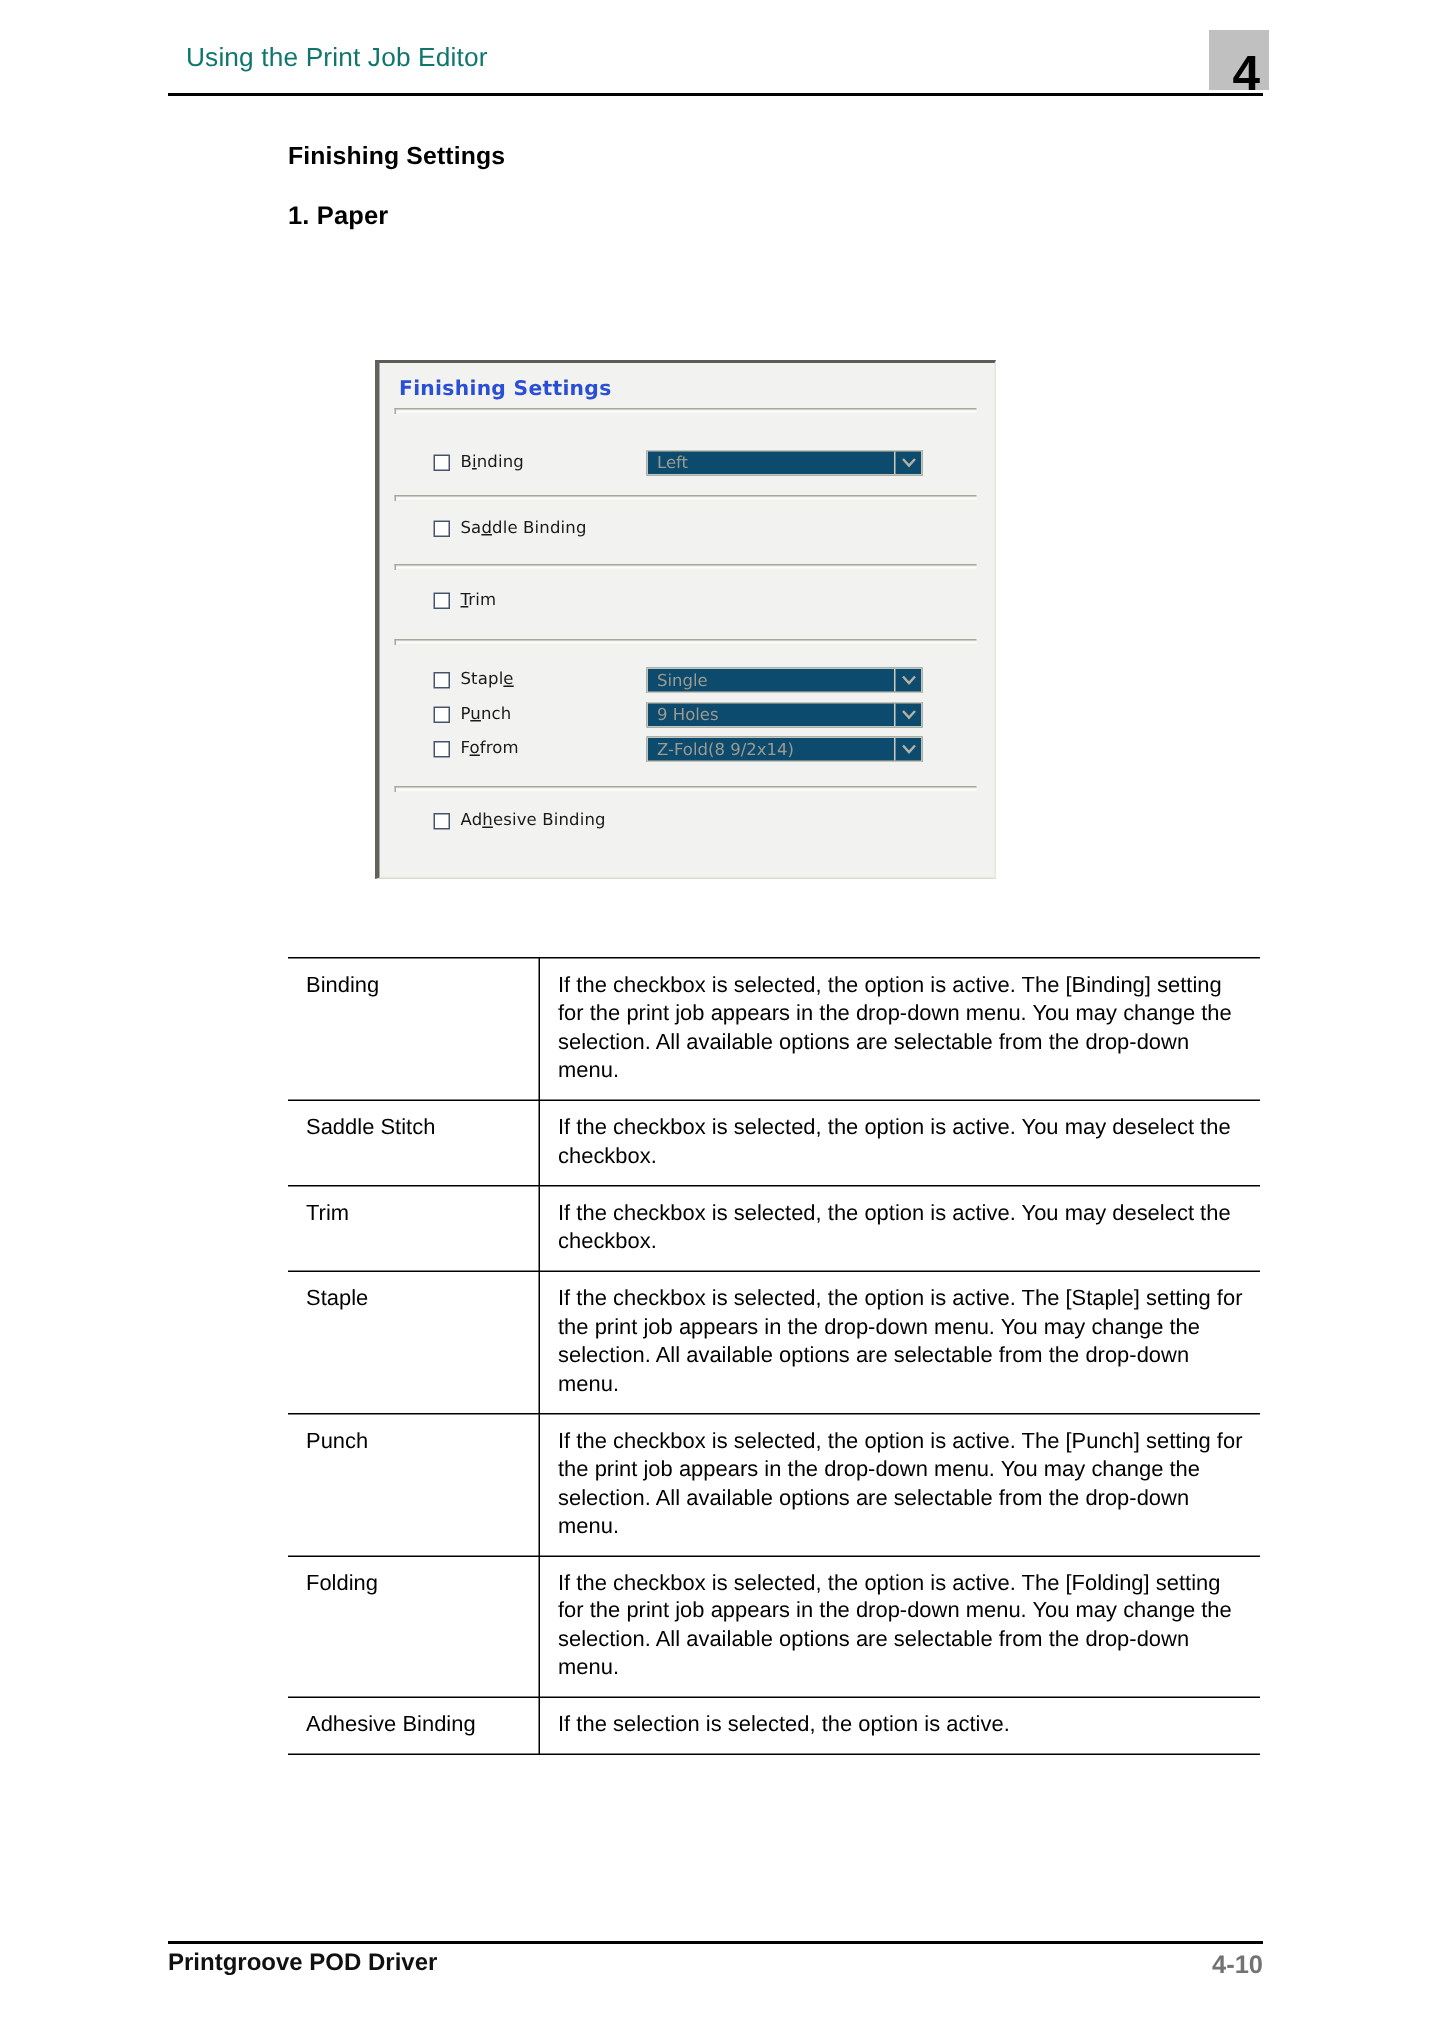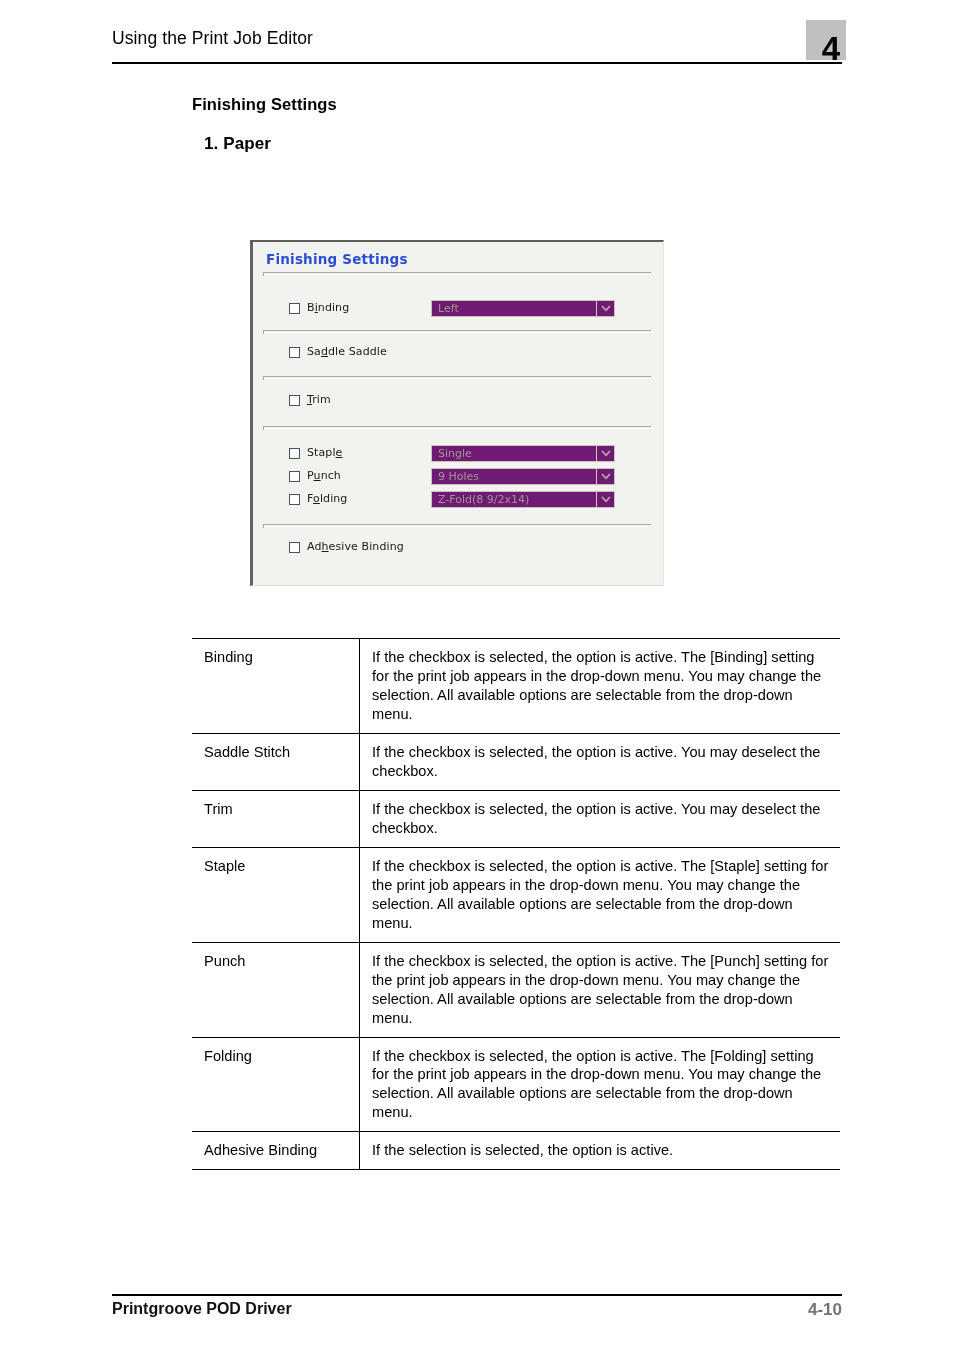--- a/index.html
+++ b/index.html
@@ -20,25 +20,25 @@
   
   #page-header {
     position: absolute;
     left: 112px;
     top: 28px;
     width: 730px;
     height: 44px;
   }
   #page-header .header-title {
     position: absolute;
-    left: 0;
+    left: 12px;
     top: 0;
     font-size: 17.5px;
     letter-spacing: 0.1px;
-    color: #000000;
+    color: #0f766e;
     white-space: nowrap;
     text-align: right;
   }
   #header-chapter-box {
     position: absolute;
     right: -4px;
     top: -8px;
     width: 40px;
     height: 40px;
     background: #c0c0c0;
@@ -77,21 +77,21 @@
     letter-spacing: 0.1px;
   }
   .body-par {
     font-size: 16.5px;
     margin: 0 0 30px 0;
     letter-spacing: 0.1px;
   }
   .h-num {
     font-size: 17px;
     font-weight: bold;
-    margin: 12px;
+    margin: 0;
     letter-spacing: 0.1px;
   }
 
   
   #dialog-shot {
     position: absolute;
     left: 250px;
     top: 240px;
     width: 414px;
     height: 346px;
@@ -157,21 +157,21 @@
   }
   .dlg-label u {
     text-decoration: underline;
   }
   .dlg-combo {
     position: absolute;
     left: 178px;
     top: -2px;
     width: 184px;
     height: 17px;
-    background: #701a75;
+    background: #0c4a6e;
     border: 1px solid #c8c4b4;
     box-sizing: border-box;
   }
   .dlg-combo .combo-text {
     position: absolute;
     left: 6px;
     top: 1px;
     font-size: 11px;
     color: #9d9a8e;
     white-space: nowrap;
@@ -282,21 +282,21 @@
             <path d="M1 1 L5 5.4 L9 1" stroke="#b3b0a4" stroke-width="1.6" fill="none"></path>
           </svg>
       </span>
     </span>
   </div>
 
   <div class="dlg-sep" style="top:88px;"></div>
 
   <div class="dlg-row" style="top:104px;">
     <span class="dlg-check"></span>
-    <span class="dlg-label"><span>Sa</span><u>d</u><span>dle Saddle</span></span>
+    <span class="dlg-label"><span>Sa</span><u>d</u><span>dle Binding</span></span>
   </div>
 
   <div class="dlg-sep" style="top:134px;"></div>
 
   <div class="dlg-row" style="top:152px;">
     <span class="dlg-check"></span>
     <span class="dlg-label"><span></span><u>T</u><span>rim</span></span>
   </div>
 
   <div class="dlg-sep" style="top:184px;"></div>
@@ -322,21 +322,21 @@
       <span class="combo-btn">
         <svg width="10" height="7" viewBox="0 0 10 7">
             <path d="M1 1 L5 5.4 L9 1" stroke="#b3b0a4" stroke-width="1.6" fill="none"></path>
           </svg>
       </span>
     </span>
   </div>
 
   <div class="dlg-row" style="top:251px;">
     <span class="dlg-check"></span>
-    <span class="dlg-label"><span>F</span><u>o</u><span>lding</span></span>
+    <span class="dlg-label"><span>F</span><u>o</u><span>from</span></span>
     <span class="dlg-combo">
       <span class="combo-text">Z-Fold(8 9/2x14)</span>
       <span class="combo-btn">
         <svg width="10" height="7" viewBox="0 0 10 7">
             <path d="M1 1 L5 5.4 L9 1" stroke="#b3b0a4" stroke-width="1.6" fill="none"></path>
           </svg>
       </span>
     </span>
   </div>
 

